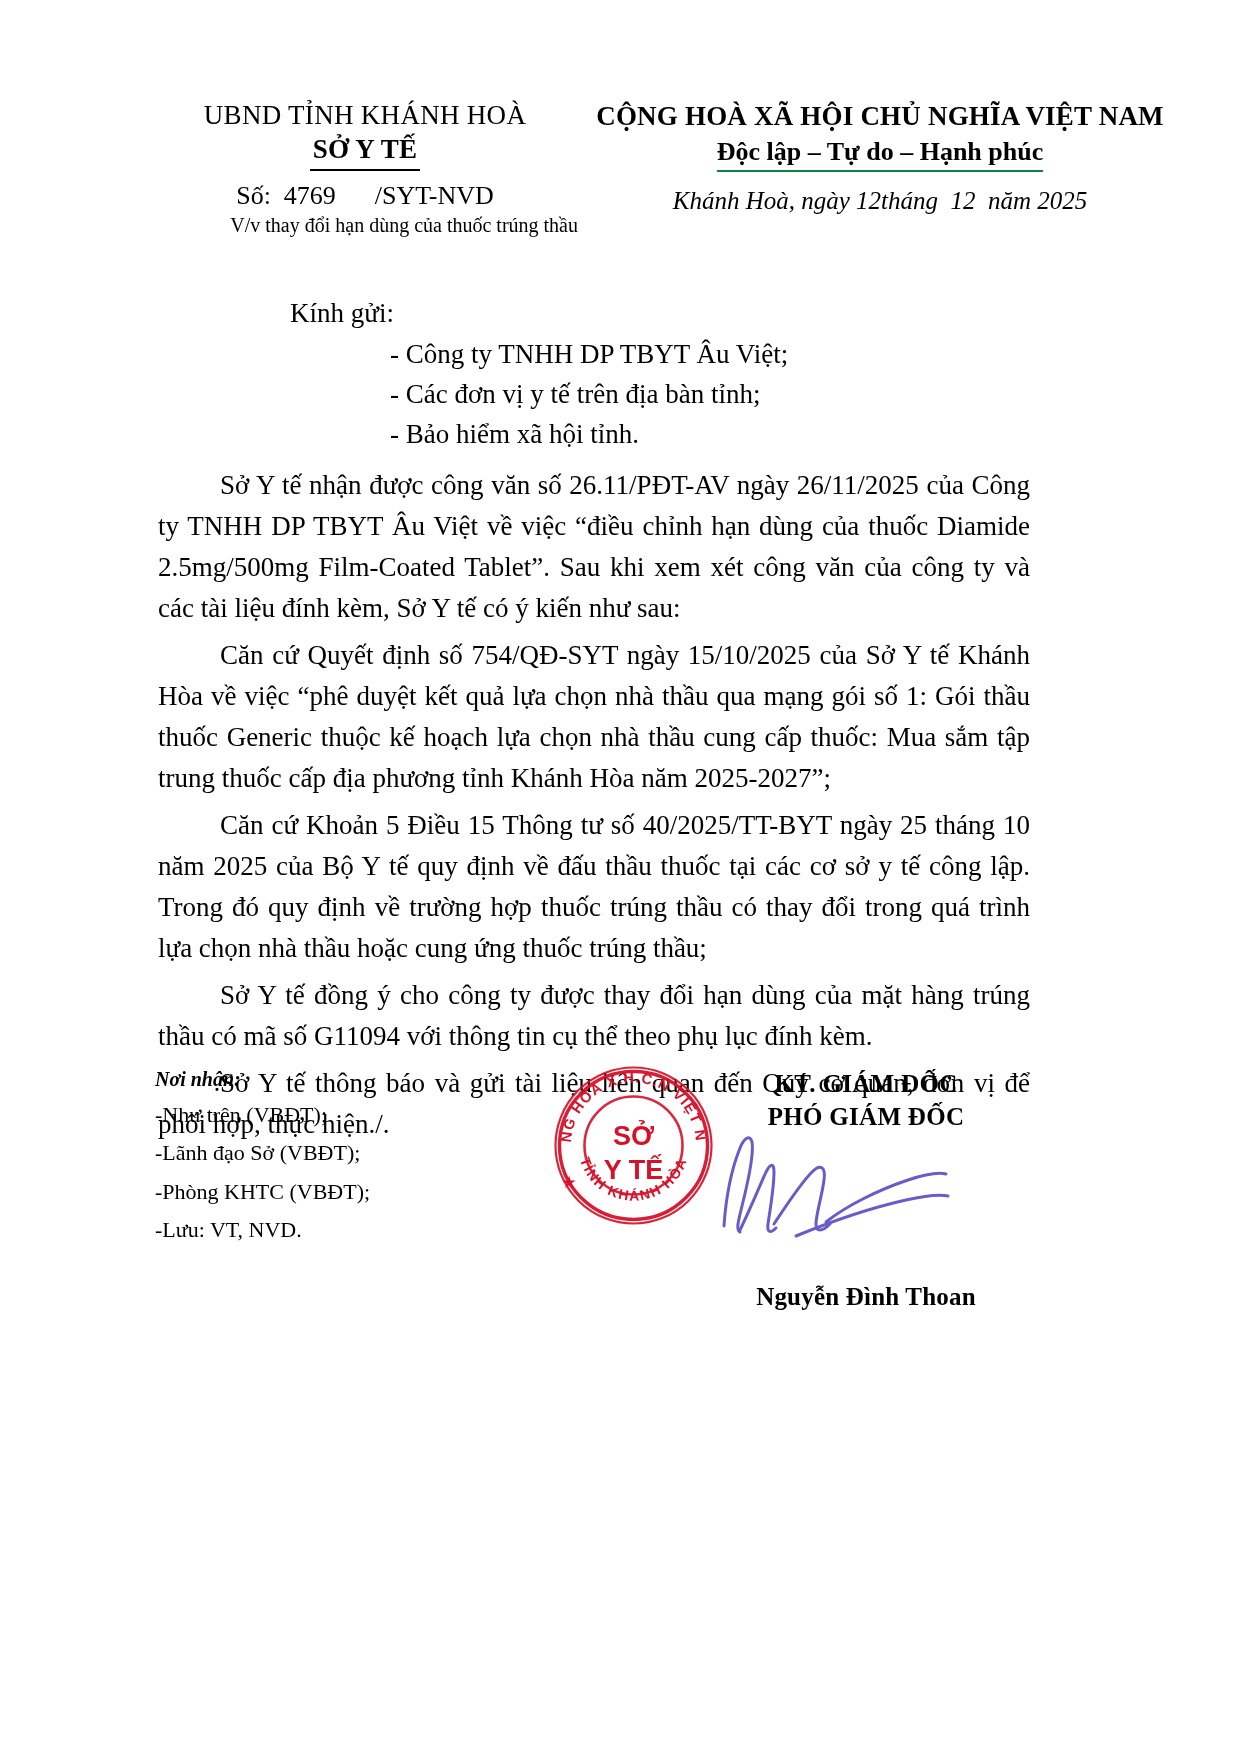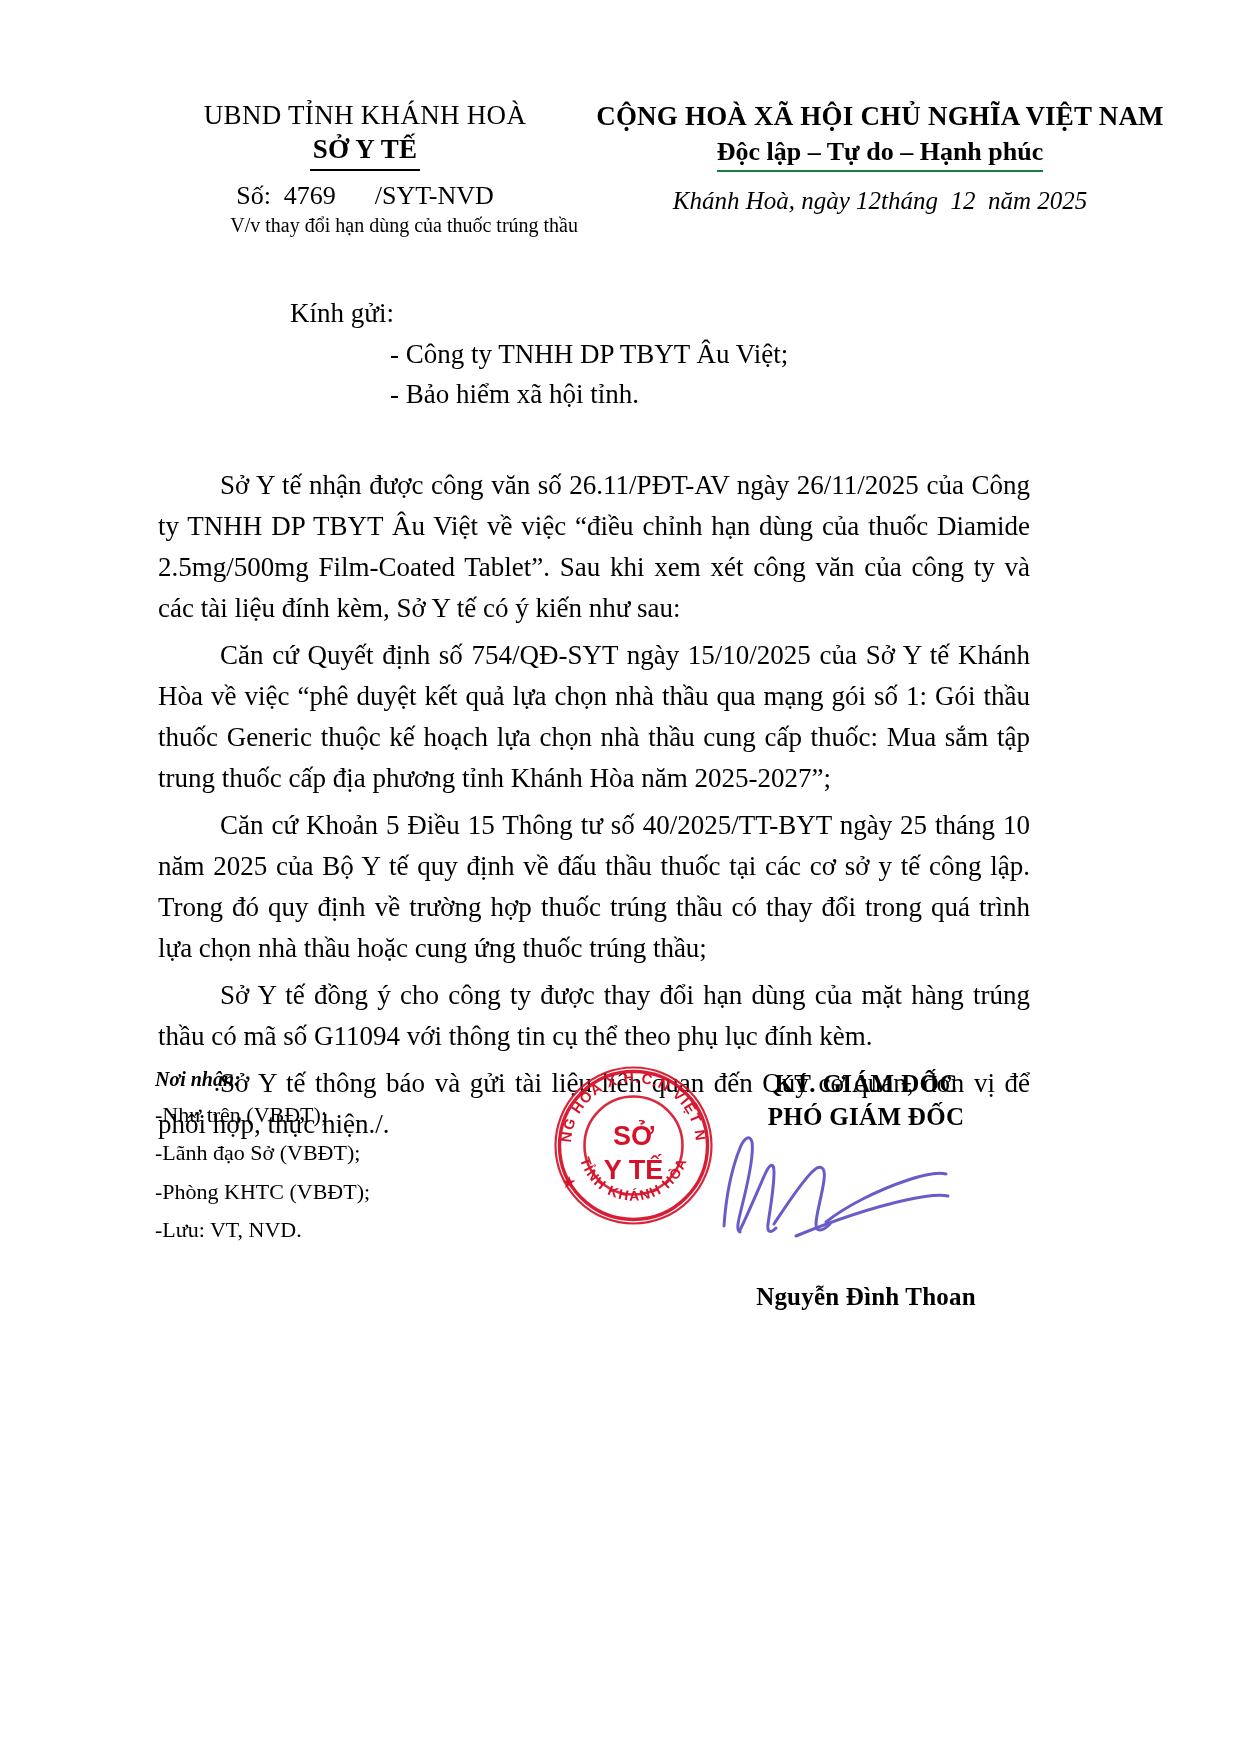--- a/index.html
+++ b/index.html
@@ -217,20 +217,21 @@
       <div><span class="nation-motto">Độc lập – Tự do – Hạnh phúc</span></div>
       <div class="date-line">Khánh Hoà, ngày 12tháng  12  năm 2025</div>
     </div>
 
   </div>
 
   <div class="recipients">
     <div class="recip-label">Kính gửi:</div>
     <div class="recip-list">
       <div class="recip-item">- Công ty TNHH DP TBYT Âu Việt;</div>
+      <div class="recip-item">- Các đơn vị y tế trên địa bàn tỉnh;</div>
       <div class="recip-item">- Bảo hiểm xã hội tỉnh.</div>
     </div>
   </div>
 
   <div class="body-text">
     <p class="para">Sở Y tế nhận được công văn số 26.11/PĐT-AV ngày 26/11/2025 của Công ty TNHH DP TBYT Âu Việt về việc “điều chỉnh hạn dùng của thuốc Diamide 2.5mg/500mg Film-Coated Tablet”. Sau khi xem xét công văn của công ty và các tài liệu đính kèm, Sở Y tế có ý kiến như sau:</p>
     <p class="para">Căn cứ Quyết định số 754/QĐ-SYT ngày 15/10/2025 của Sở Y tế Khánh Hòa về việc “phê duyệt kết quả lựa chọn nhà thầu qua mạng gói số 1: Gói thầu thuốc Generic thuộc kế hoạch lựa chọn nhà thầu cung cấp thuốc: Mua sắm tập trung thuốc cấp địa phương tỉnh Khánh Hòa năm 2025-2027”;</p>
     <p class="para">Căn cứ Khoản 5 Điều 15 Thông tư số 40/2025/TT-BYT ngày 25 tháng 10 năm 2025 của Bộ Y tế quy định về đấu thầu thuốc tại các cơ sở y tế công lập. Trong đó quy định về trường hợp thuốc trúng thầu có thay đổi trong quá trình lựa chọn nhà thầu hoặc cung ứng thuốc trúng thầu;</p>
     <p class="para">Sở Y tế đồng ý cho công ty được thay đổi hạn dùng của mặt hàng trúng thầu có mã số G11094 với thông tin cụ thể theo phụ lục đính kèm.</p>
     <p class="para">Sở Y tế thông báo và gửi tài liệu liên quan đến Quý cơ quan, đơn vị để phối hợp, thực hiện./.</p>

